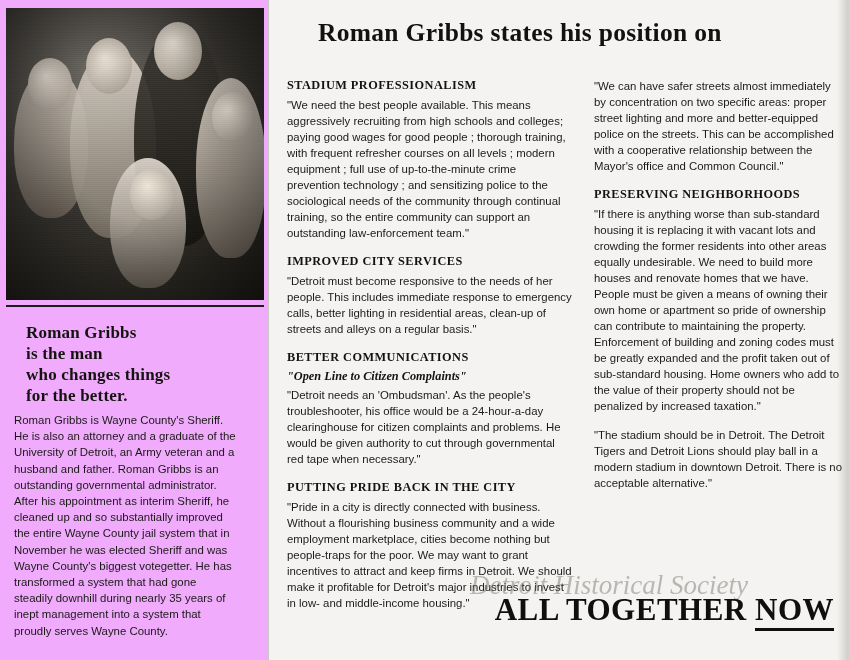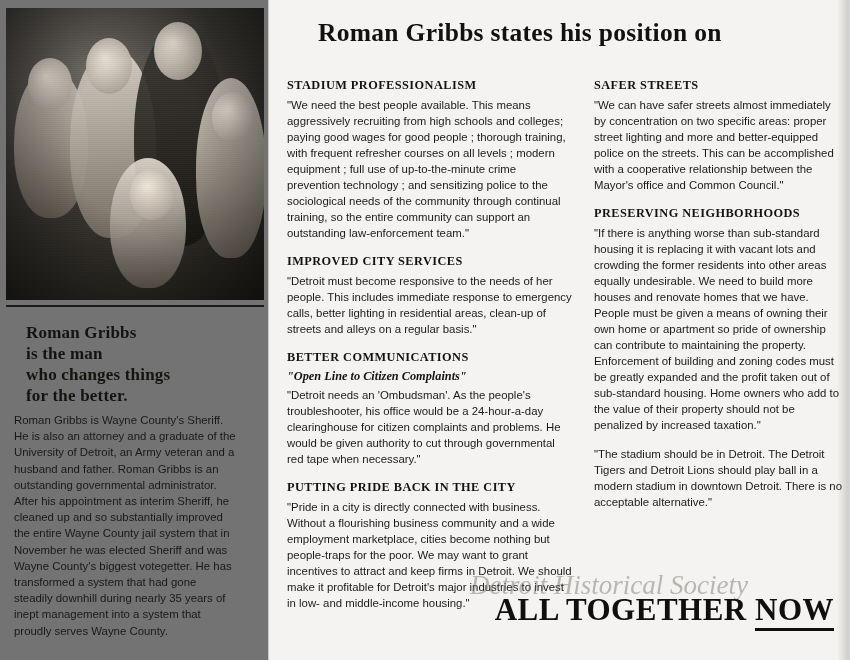--- a/index.html
+++ b/index.html
@@ -20,21 +20,21 @@
     background: #f2f1ef;
   }
 
   
   #left-panel {
     position: absolute;
     left: 0;
     top: 0;
     width: 268px;
     height: 660px;
-    background: #737373;
+    background: #f0abfc;
     border-right: 1px solid #c9c7c3;
   }
   #photo {
     position: absolute;
     left: 6px;
     top: 8px;
     width: 258px;
     height: 292px;
     background: #2a2724;
     overflow: hidden;
@@ -262,21 +262,20 @@
 
       <div class="sec">
         <div class="sec-head">PUTTING PRIDE BACK IN THE CITY</div>
         <div class="sec-body">"Pride in a city is directly connected with business. Without a flourishing business community and a wide employment marketplace, cities become nothing but people-traps for the poor. We may want to grant incentives to attract and keep firms in Detroit. We should make it profitable for Detroit's major industries to invest in low- and middle-income housing."</div>
       </div>
     </div>
 
     <div class="col" id="col-right">
 
       <div class="sec">
-        <div class="sec-head">SAFER STREETS</div>
         <div class="sec-body">"We can have safer streets almost immediately by concentration on two specific areas: proper street lighting and more and better-equipped police on the streets. This can be accomplished with a cooperative relationship between the Mayor's office and Common Council."</div>
       </div>
 
       <div class="sec">
         <div class="sec-head">PRESERVING NEIGHBORHOODS</div>
         <div class="sec-body">"If there is anything worse than sub-standard housing it is replacing it with vacant lots and crowding the former residents into other areas equally undesirable. We need to build more houses and renovate homes that we have. People must be given a means of owning their own home or apartment so pride of ownership can contribute to maintaining the property. Enforcement of building and zoning codes must be greatly expanded and the profit taken out of sub-standard housing. Home owners who add to the value of their property should not be penalized by increased taxation."</div>
       </div>
 
       <div class="sec">
         <div class="sec-body">"The stadium should be in Detroit. The Detroit Tigers and Detroit Lions should play ball in a modern stadium in downtown Detroit. There is no acceptable alternative."</div>

